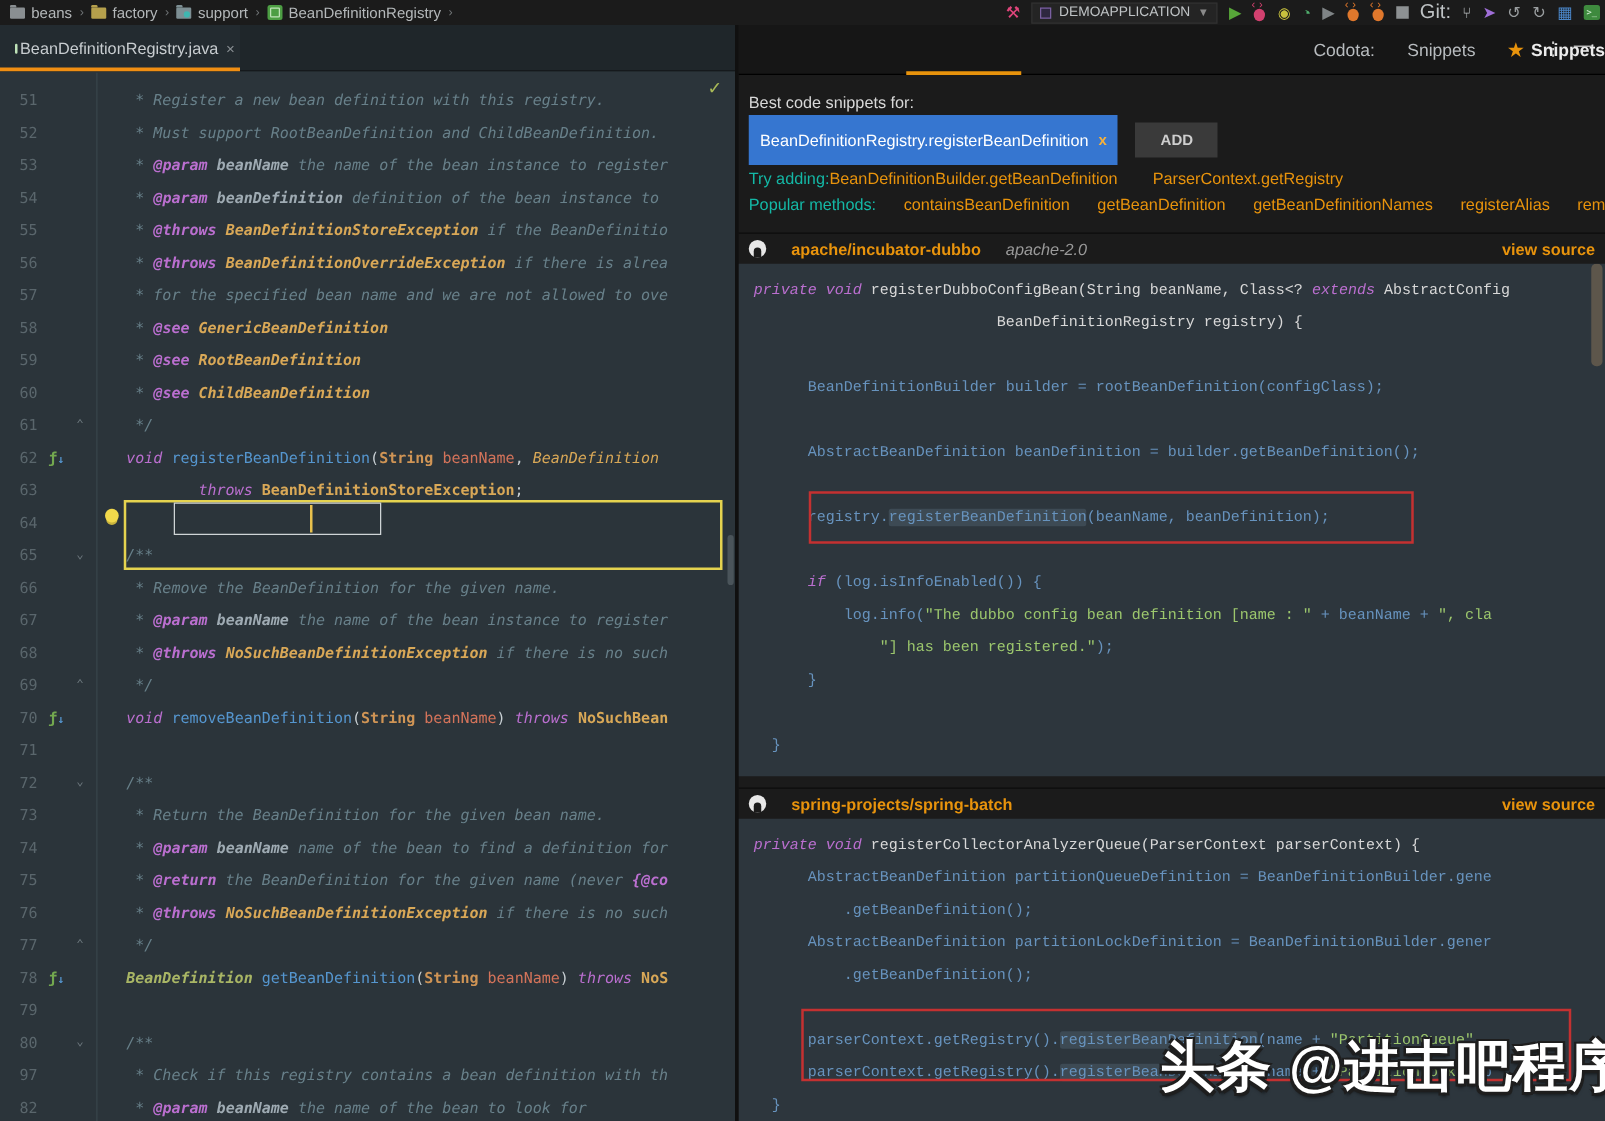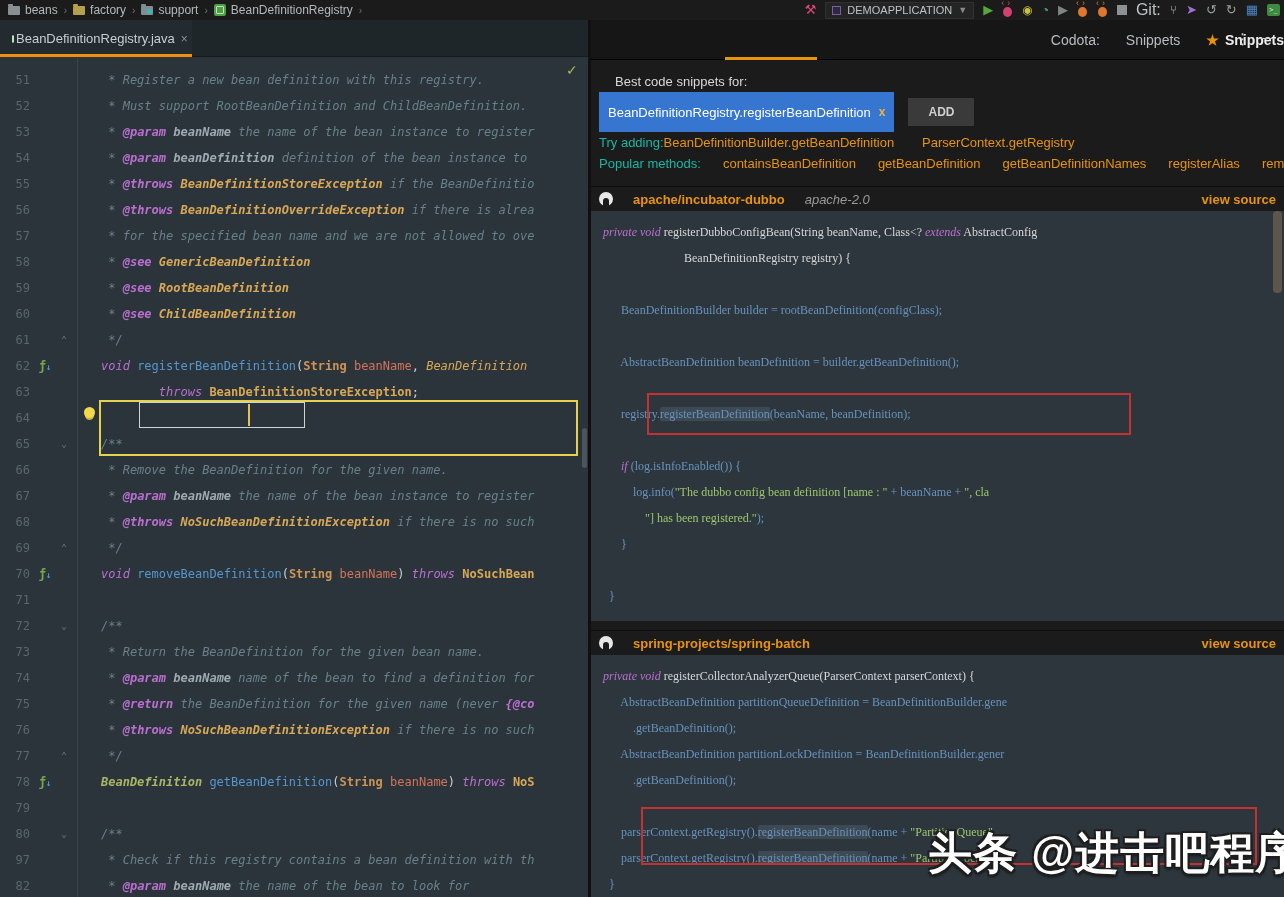--- a/index.html
+++ b/index.html
@@ -79,21 +79,21 @@
   #panel { position:absolute; left:591px; top:20px; width:693px; height:877px; background:#1b1b1b; color:#d0d0d0; }
   #p-tabs { position:relative; height:40px; background:#161616; border-bottom:1px solid #000;
             display:flex; align-items:center; gap:26px; padding-left:8px; font-size:14px;justify-content:flex-end; }
   #p-title { color:#b8bcbf; }
   .p-tab { color:#b8bcbf; cursor:pointer; }
   .p-tab.active { color:#ececec; font-weight:bold; }
   .star { color:#e8930c; margin-right:6px; }
   #snip-underline { position:absolute; left:134px; top:37px; width:92px; height:3px; background:#e8930c; }
   #p-kebab { position:absolute; right:34px; top:10px; color:#c8c8c8; font-size:15px; cursor:pointer; }
   #p-min { position:absolute; right:10px; top:8px; color:#c8c8c8; font-size:15px; cursor:pointer; }
-  #best-row { padding:14px 0 8px 8px; font-size:13px; color:#d8d8d8;margin-left:16px; }
+  #best-row { padding:14px 0 8px 8px; font-size:13px; color:#d8d8d8; }
   #chip-row { display:flex; align-items:center; gap:14px; padding-left:8px; height:30px; }
   #chip { background:#3676d0; color:#fff; font-size:13px; height:40px; display:flex; align-items:center;
           gap:8px; padding:0 9px; cursor:default; }
   #chip .x { color:#f5b13d; font-weight:bold; cursor:pointer; font-size:12px; }
   #add-btn { background:#3a3a3a; color:#cfcfcf; font-weight:bold; font-size:12px; height:28px;
              padding:0 20px; border:none; cursor:pointer; }
   .sugg-row { display:flex; align-items:baseline; white-space:nowrap; overflow:hidden;
               font-size:13px; padding-left:8px; height:21px; }
   .sugg-label { color:#14b8a6; }
   .olink { color:#e8930c; cursor:pointer; }
@@ -104,21 +104,21 @@
   .snip-head { height:24px; display:flex; align-items:center; gap:20px; padding:0 8px; font-size:13px; }
   .gh-ico { width:14px; height:14px; border-radius:50%; background:#e8e8e8; position:relative; display:inline-block; }
   .gh-ico::after { content:""; position:absolute; left:4px; top:6px; width:6px; height:8px;
                    background:#1b1b1b; border-radius:3px 3px 0 0; }
   .repo { color:#e8930c; font-weight:bold; }
   .license { color:#9a9a9a; font-style:italic; }
   .viewsrc { margin-left:auto; color:#e8930c; font-weight:bold; cursor:pointer; }
   .snip-code { position:relative; background:#2d363d; overflow:hidden; padding:8px 0 0 12px; }
   #snip1-code { height:410px; }
   #snip2-code { height:247px; }
-  .srow { height:26px; line-height:26px; white-space:pre; font-family:Liberation Serif, serif; font-size:12px; }
+  .srow { height:26px; line-height:26px; white-space:pre; font-family:Liberation Mono, monospace; font-size:12px; }
   .sb { color:#6793be; } .sw { color:#d8d8d8; } .sk { color:#bb6fd0; font-style:italic; }
   .ss { color:#9cc76d; } .hl { background:#3d4a54; border-radius:2px; }
   .redbox { position:absolute; border:2px solid #c43131; pointer-events:none; }
   #redbox1 { left:56px; top:182px; width:484px; height:42px; }
   #redbox2 { left:50px; top:152px; width:616px; height:58px; }
   #snip1-scroll { position:absolute; right:2px; top:0px; width:9px; height:82px; background:#5d564b; border-radius:4px; }
 
   
   #watermark { position:absolute; left:928px; top:824px; font-size:44px; font-weight:bold; color:#fff;
                white-space:nowrap; letter-spacing:1px;

